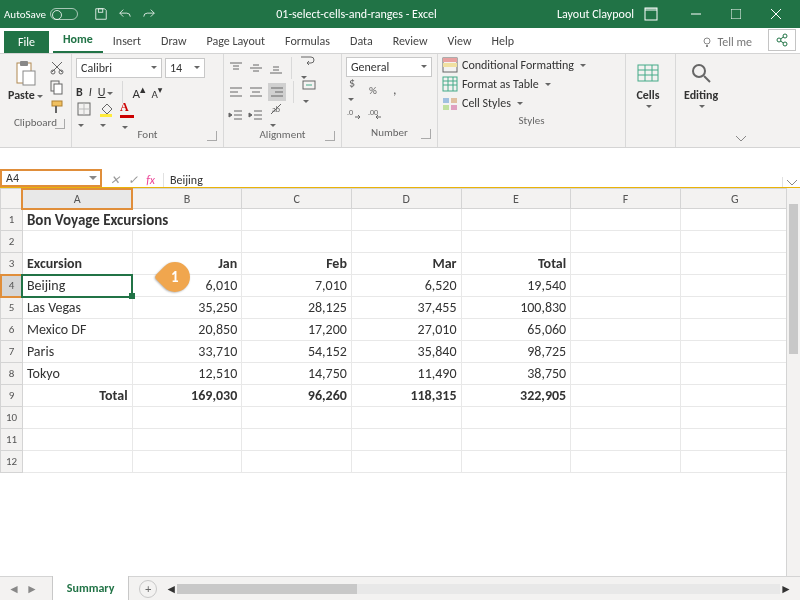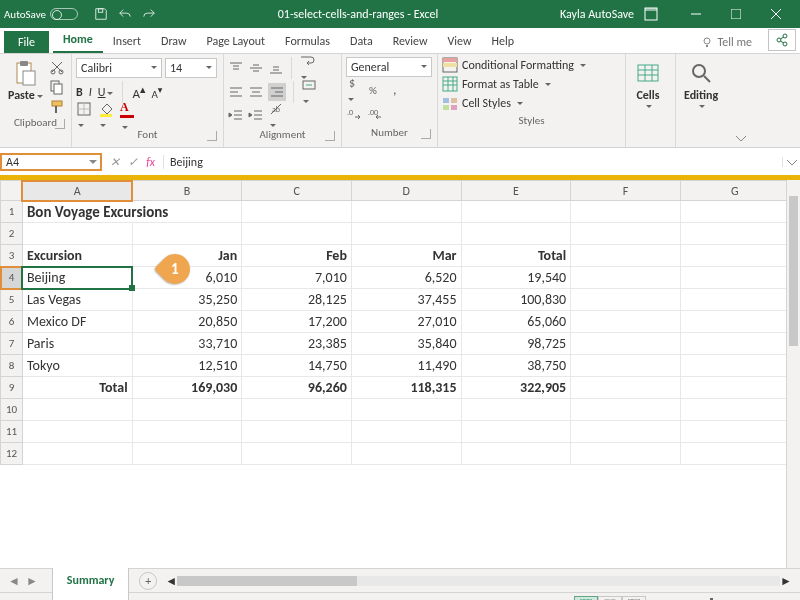--- a/index.html
+++ b/index.html
@@ -35,21 +35,21 @@
   .bigicon { width:28px; height:28px; }
   .smicon { width:16px; height:16px; }
   .row { display:flex; align-items:center; gap:3px; height:22px; }
   .sep { width:1px; background:#d9d9d9; align-self:stretch; margin:0 3px; }
   .dd::after { content:""; display:inline-block; margin-left:2px; border:3px solid transparent; border-top-color:#666; transform:translateY(2px);}
   .combo { border:1px solid #c8c8c8; background:#fff; height:20px; display:flex; align-items:center; padding:0 14px 0 4px; font-size:12px; position:relative;}
   .combo::after{content:"";position:absolute;right:4px;top:7px;border:3px solid transparent;border-top-color:#666;}
   .styleslist { display:flex; flex-direction:column; gap:3px; font-size:12px; }
   .styleslist .it { display:flex; align-items:center; gap:4px; }
   
-  .fbar { height:32px; border-bottom:5px solid #eab308; display:flex; align-items:center; background:#fff;}
+  .fbar { height:40px; border-bottom:1px solid #eab308; display:flex; align-items:flex-end; background:#fff;}
   .namebox { width:102px; border:2px solid #e08e3a; display:flex; align-items:center; padding:0 4px; font-size:12px; position:relative; margin:0 0 0 0;}
   .namebox .dd2 { position:absolute; right:3px; top:5px; border:4px solid transparent; border-top-color:#888;}
   .fx { display:flex; align-items:center; gap:8px; padding:0 8px; color:#999; border-right:1px solid #e1e1e1; }
   .fx span{font-style:italic;}
   .formula { flex:1; display:flex; align-items:center; padding:0 6px; font-size:12px; }
   .fexpand { width:18px; display:flex; align-items:center; justify-content:center; border-left:1px solid #e1e1e1;}
   
   .gridwrap { position:relative; height:388px; overflow:hidden; background:#fff;}
   table.grid { border-collapse:collapse; width:790px; }
   .colhdr th { background:#f3f2f1; border:1px solid #d4d4d4; font-weight:400; color:#555; height:20px; font-size:12px; }
@@ -108,21 +108,21 @@
         </span>
       <span>
           <svg viewBox="0 0 16 16">
             <path d="M10 3l4 4-4 4M14 7H6a4 4 0 00-4 4" fill="none" stroke="#fff"></path>
           </svg>
         </span>
     </div>
   </div>
   <div class="center">01-select-cells-and-ranges  -  Excel</div>
   <div class="right">
-    <span>Kayla AutoSave</span>
+    <span>Layout Claypool</span>
     <span>
         <svg width="14" height="14" viewBox="0 0 14 14">
           <rect x="1" y="1" width="12" height="12" fill="none" stroke="#fff"></rect>
           <rect x="1" y="1" width="12" height="3" fill="#fff" opacity=".5"></rect>
         </svg>
       </span>
     <div class="winbtns">
       <div class="winbtn">
           <svg>
             <path d="M0 5h10"></path>
@@ -208,21 +208,21 @@
     </div>
     <div class="label"><span>Clipboard</span><span class="dlaunch"></span></div>
   </div>
 
   <div class="group" style="width:152px">
     <div class="body" style="flex-direction:column;gap:2px;align-items:stretch">
       <div class="row">
         <div class="combo" style="width:86px">
             <span>Calibri</span>
           </div>
-        <div class="combo" style="width:52px">
+        <div class="combo" style="width:40px">
             <span>14</span>
           </div>
       </div>
       <div class="row" style="gap:6px;font-family:'Times New Roman',serif">
         <b>B</b>
         <i>I</i>
         <span style="text-decoration:underline" class="dd">U</span>
         <span class="sep"></span>
         <span style="font-size:13px">A<sup>▴</sup></span>
         <span style="font-size:11px">A<sup>▾</sup></span>
@@ -512,21 +512,21 @@
           <td class="cell r">17,200</td>
           <td class="cell r">27,010</td>
           <td class="cell r">65,060</td>
           <td class="cell"></td>
           <td class="cell"></td>
         </tr>
     <tr>
           <td class="rh">7</td>
           <td class="cell">Paris</td>
           <td class="cell r">33,710</td>
-          <td class="cell r">23,385</td>
+          <td class="cell r">54,152</td>
           <td class="cell r">35,840</td>
           <td class="cell r">98,725</td>
           <td class="cell"></td>
           <td class="cell"></td>
         </tr>
     <tr>
           <td class="rh">8</td>
           <td class="cell">Tokyo</td>
           <td class="cell r">12,510</td>
           <td class="cell r">14,750</td>

